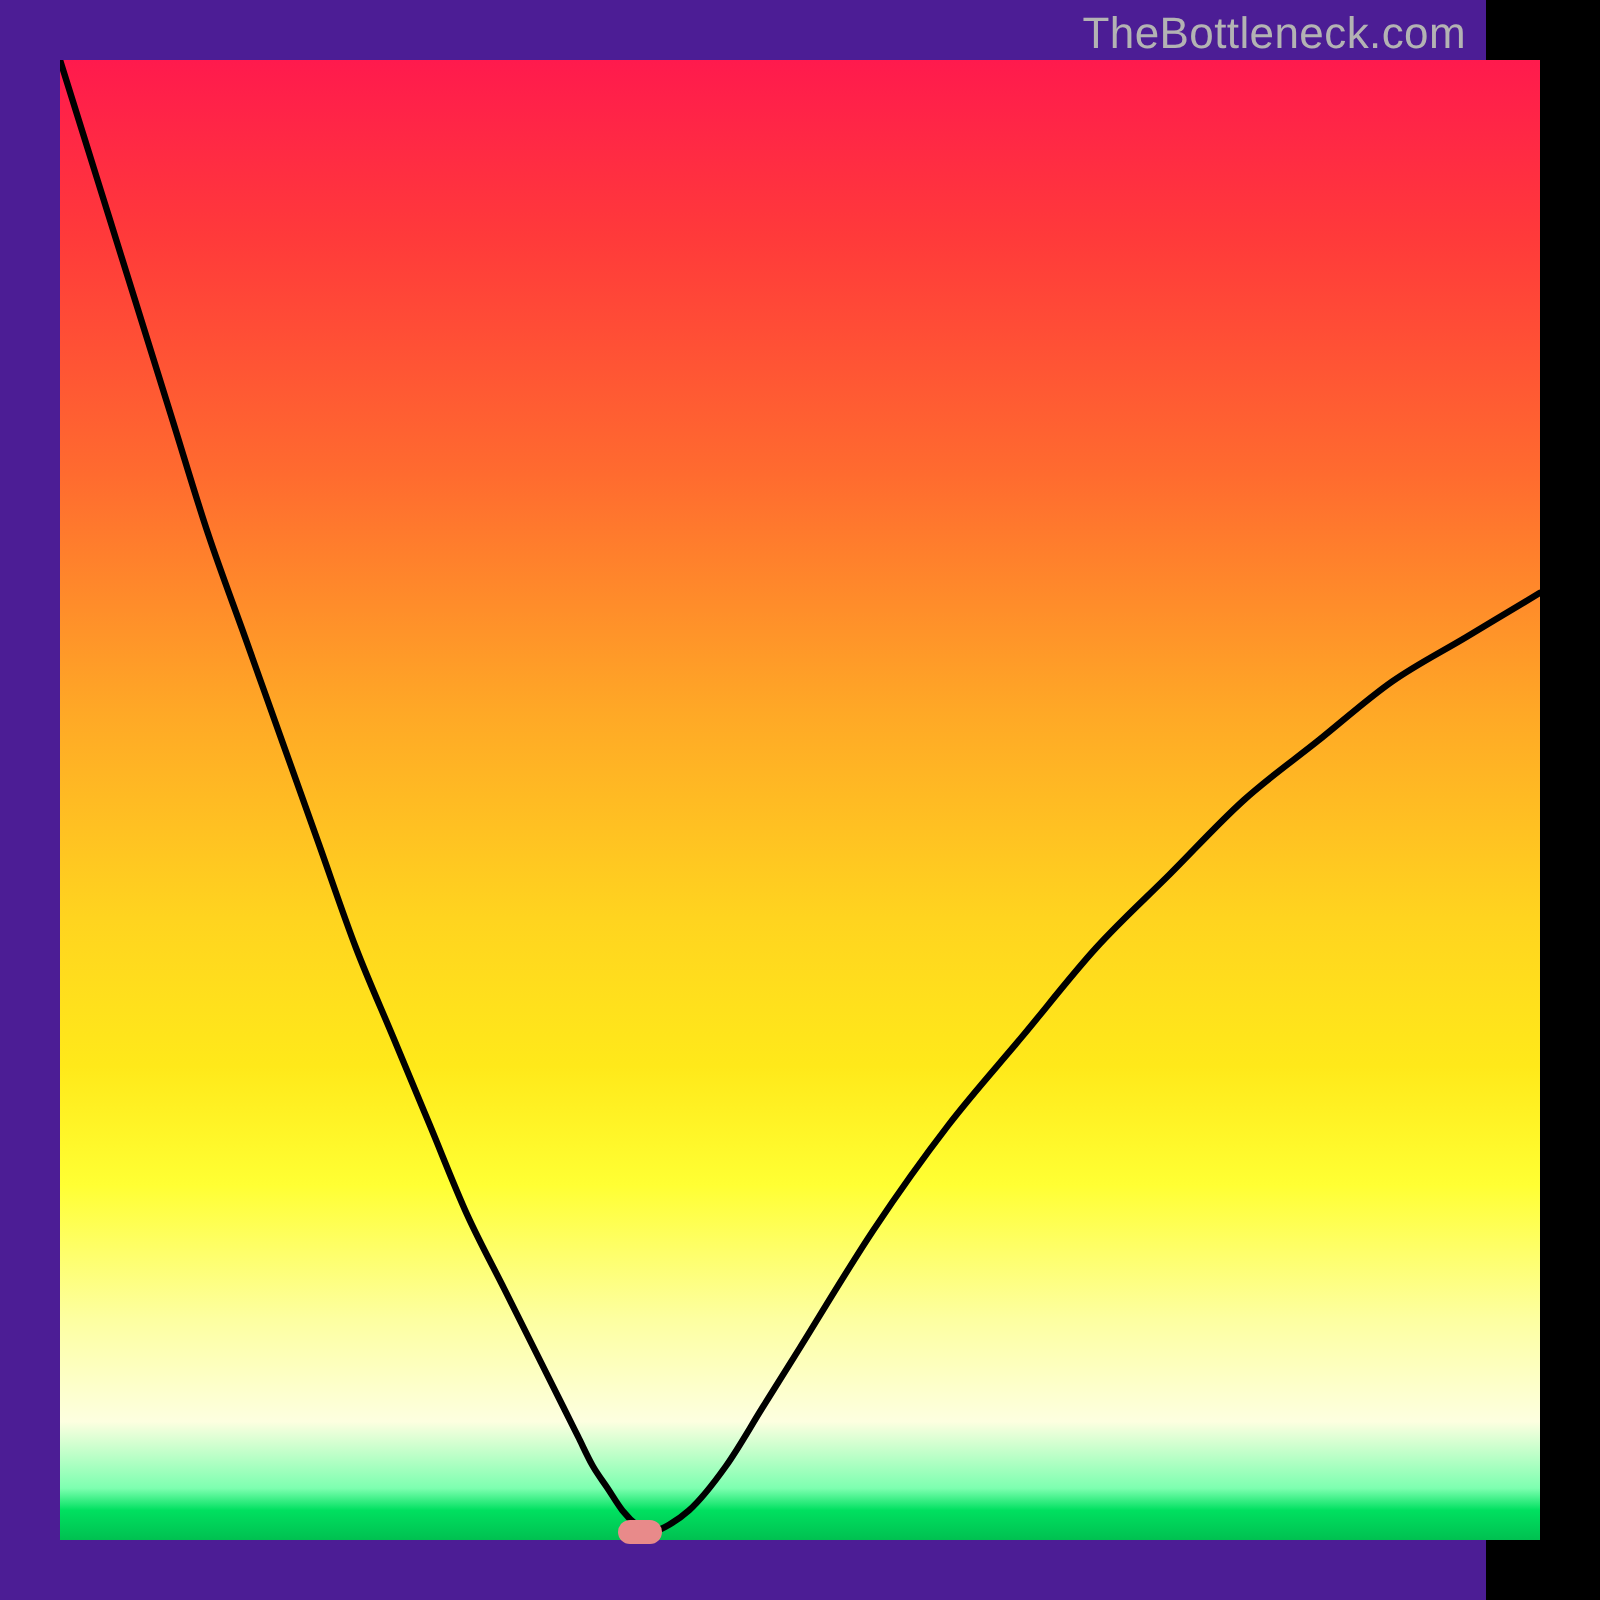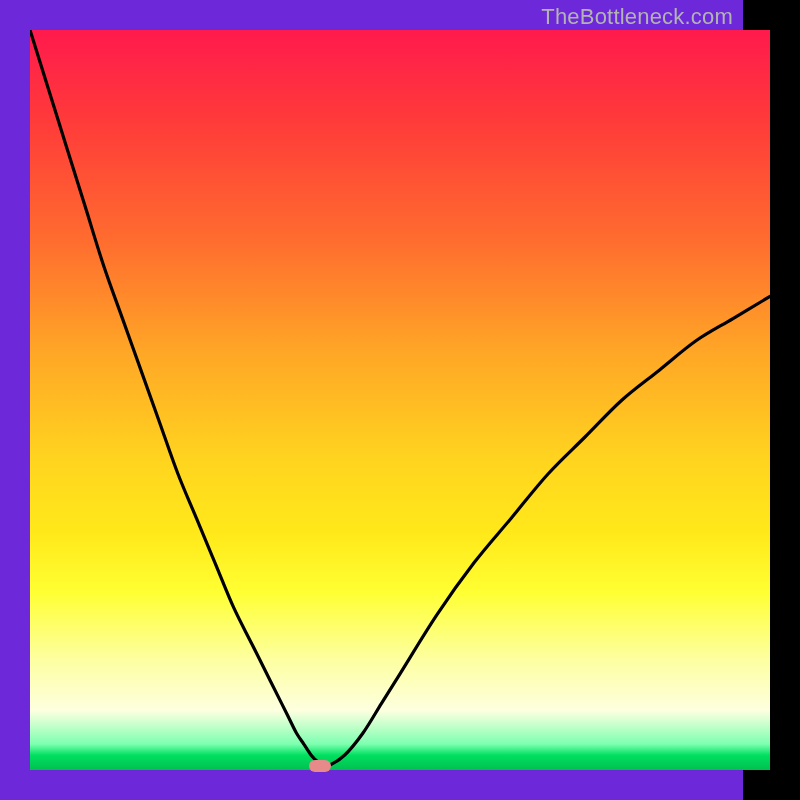--- a/index.html
+++ b/index.html
@@ -8,21 +8,21 @@
     width: 800px;
     height: 800px;
     overflow: hidden;
     background: #000;
     font-family: Arial, Helvetica, sans-serif;
   }
   .outer {
     position: relative;
     width: 743px;
     height: 800px;
-    background: #6d28d9;
+    background: #4c1d95;
   }
   .plot {
     position: absolute;
     left: 30px;
     top: 30px;
     width: 740px;
     height: 740px;
     background: linear-gradient(
       to bottom,
       #ff1a4d 0%,

